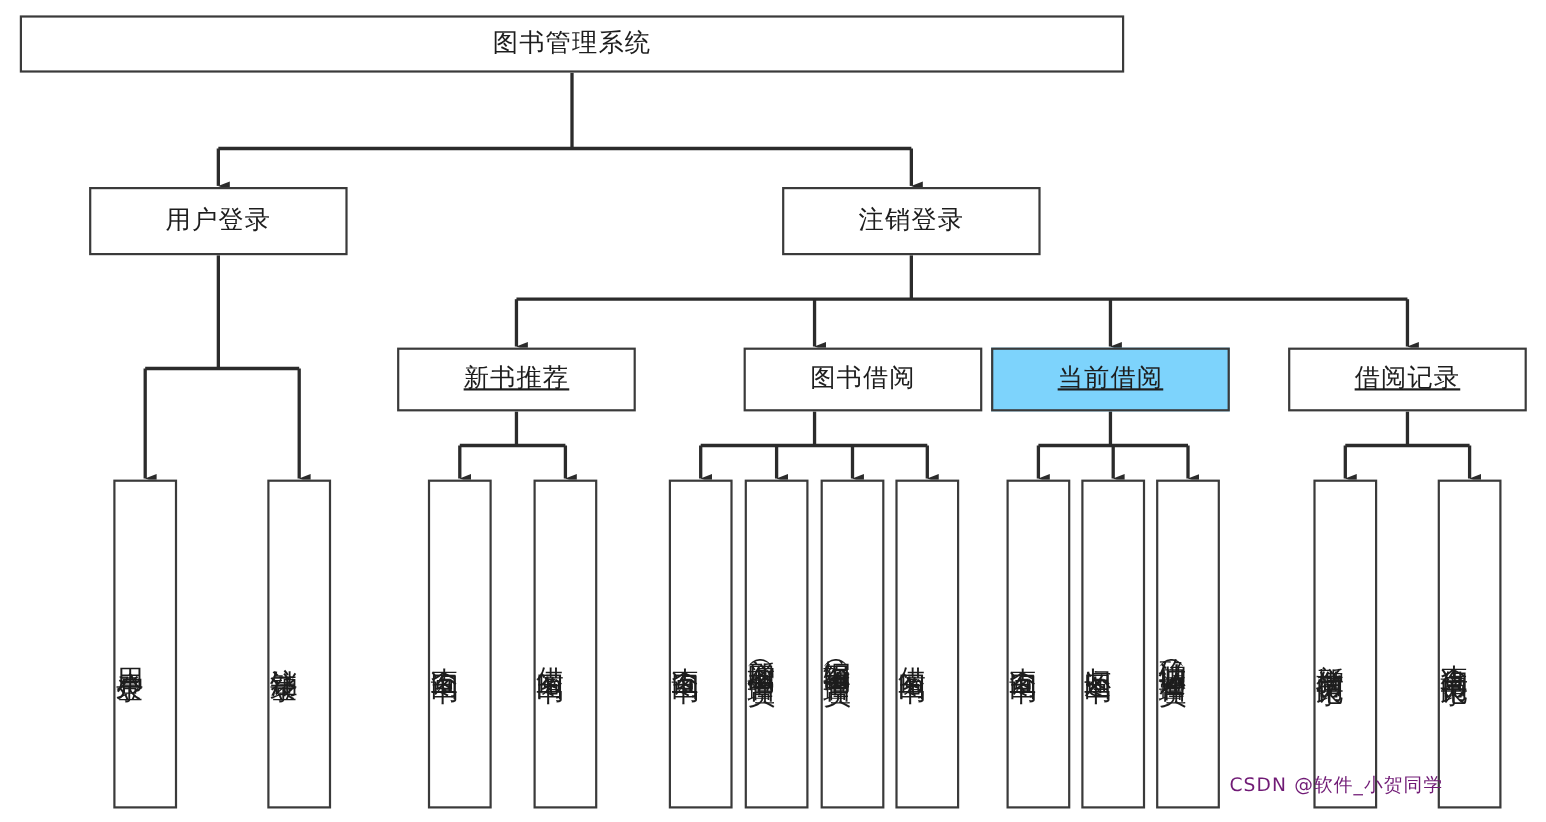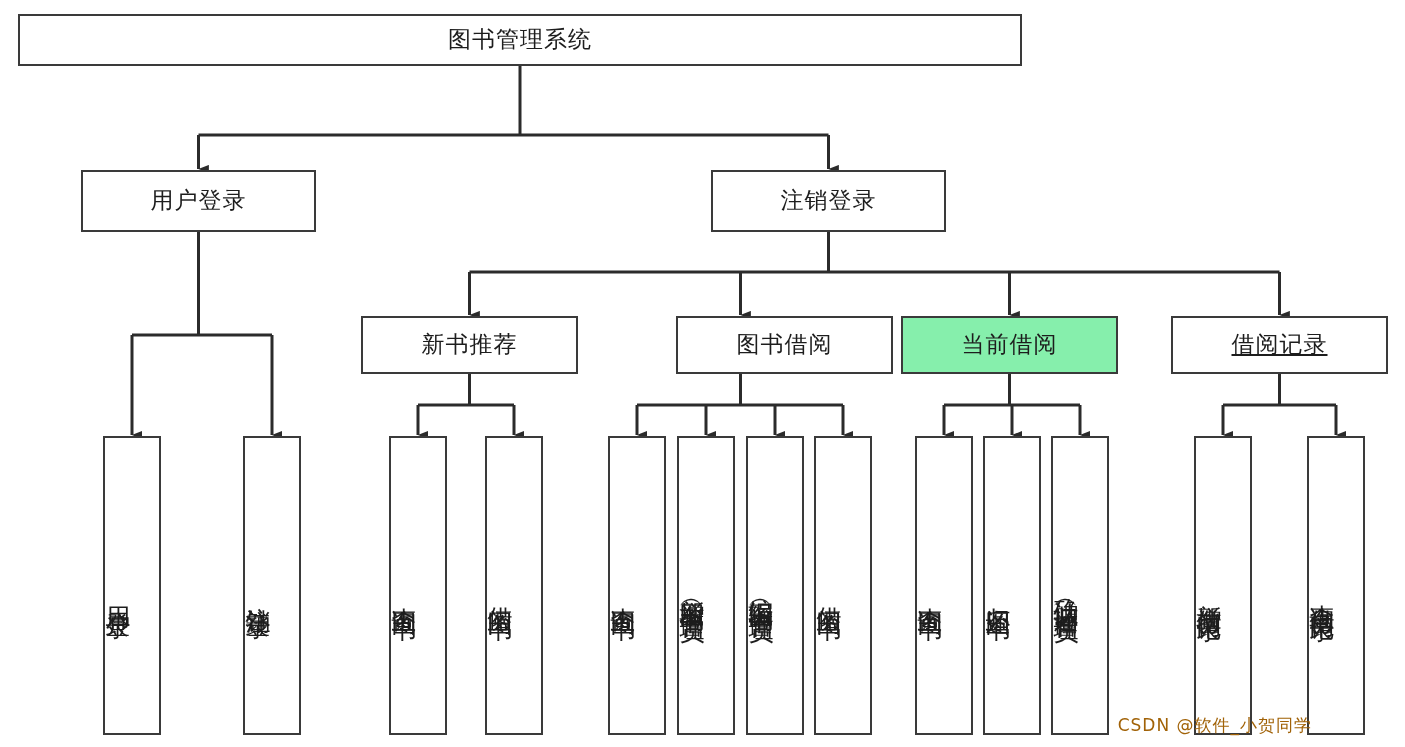--- a/index.html
+++ b/index.html
@@ -35,23 +35,23 @@
   }
   .node.vtext .vlabel{
     writing-mode:vertical-rl;
     text-orientation:upright;
     white-space:nowrap;
     line-height:1.02;
     letter-spacing:3px;
   }
   .watermark{
     position:absolute;
-    right:10px;bottom:10px;
+    right:10px;bottom:22px;
     font-size:17px;
-    color:#a16207;
+    color:#701a75;
     letter-spacing:1px;
     z-index:5;
     white-space:nowrap;
   }
 </style>
 </head>
 <body>
 
 <div id="diagram-root">
 
@@ -101,27 +101,27 @@
   <div id="node-layer">
       <div class="node h" style="left: 18px; top: 14px; width: 1004px; height: 52px; border-color: rgb(58, 58, 58); background: rgb(255, 255, 255); color: rgb(29, 29, 29);">
         <span>图书管理系统</span>
       </div>
       <div class="node h" style="left: 81px; top: 170px; width: 235px; height: 62px; border-color: rgb(58, 58, 58); background: rgb(255, 255, 255); color: rgb(29, 29, 29);">
         <span>用户登录</span>
       </div>
       <div class="node h" style="left: 711px; top: 170px; width: 235px; height: 62px; border-color: rgb(58, 58, 58); background: rgb(255, 255, 255); color: rgb(29, 29, 29);">
         <span>注销登录</span>
       </div>
-      <div class="node h" style="left: 361px; top: 316px; width: 217px; height: 58px; border-color: rgb(58, 58, 58); background: rgb(255, 255, 255); color: rgb(29, 29, 29);">
+      <div class="node h" style="left: 361px; top: 316px; width: 217px; height: 58px; border-color: rgb(58, 58, 58); background: rgb(255, 255, 255); color: rgb(29, 29, 29); text-decoration: underline;">
         <span>新书推荐</span>
       </div>
       <div class="node h" style="left: 632px; top: 316px; width: 217px; height: 58px; border-color: rgb(58, 58, 58); background: rgb(255, 255, 255); color: rgb(29, 29, 29); margin-left: 44px;">
         <span>图书借阅</span>
       </div>
-      <div class="node h" style="left: 901px; top: 316px; width: 217px; height: 58px; border-color: rgb(58, 58, 58); background: #86efac; color: rgb(29, 29, 29);">
+      <div class="node h" style="left: 901px; top: 316px; width: 217px; height: 58px; border-color: rgb(58, 58, 58); background: #7dd3fc; color: rgb(29, 29, 29); text-decoration: underline;">
         <span>当前借阅</span>
       </div>
       <div class="node h" style="left: 1171px; top: 316px; width: 217px; height: 58px; border-color: rgb(58, 58, 58); background: rgb(255, 255, 255); color: rgb(29, 29, 29); text-decoration: underline;">
         <span>借阅记录</span>
       </div>
       <div class="node vtext" style="left: 103px; top: 436px; width: 58px; height: 299px; border-color: rgb(58, 58, 58); background: rgb(255, 255, 255); color: rgb(29, 29, 29);">
         <span class="vlabel">用户登录</span>
       </div>
       <div class="node vtext" style="left: 243px; top: 436px; width: 58px; height: 299px; border-color: rgb(58, 58, 58); background: rgb(255, 255, 255); color: rgb(29, 29, 29);">
         <span class="vlabel">注销登录</span>

